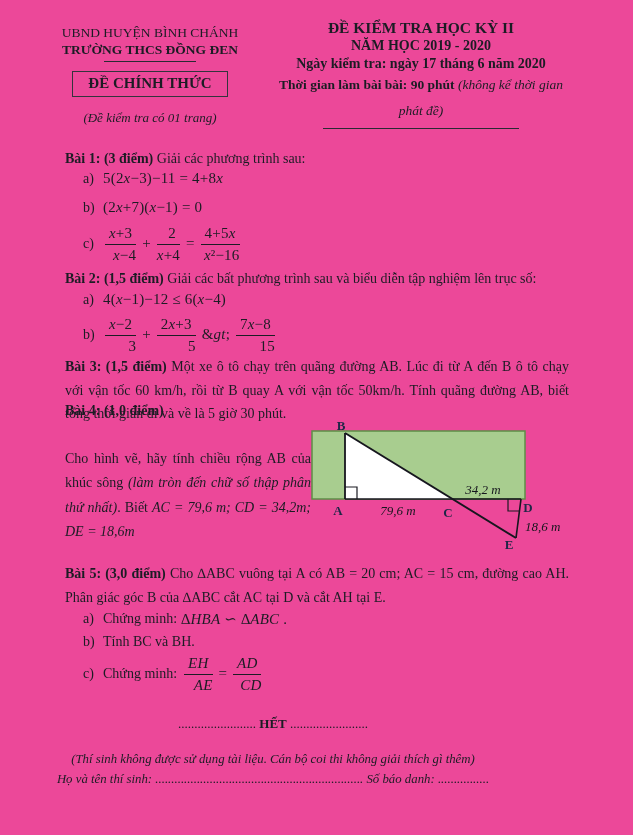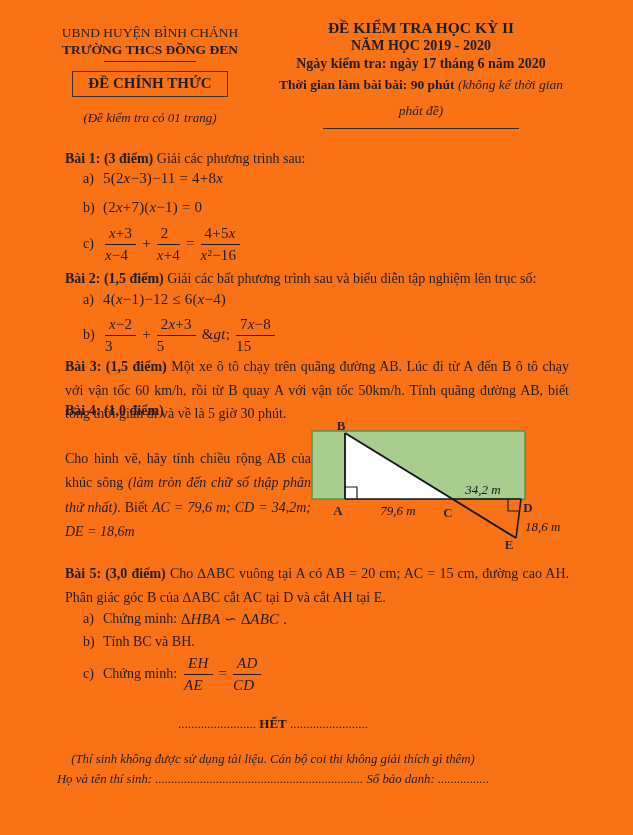--- a/index.html
+++ b/index.html
@@ -1,18 +1,18 @@
 <!DOCTYPE html>
 <html><head>
 <meta charset="utf-8">
 <style>
   html,body { margin:0; padding:0; background:#e8e8e8; }
   .page {
     position:relative; width:633px; height:835px; margin:0 auto;
-    background:#f97316; overflow:hidden;
+    background:#ec4899; overflow:hidden;
     font-family:"Liberation Serif","DejaVu Serif",serif;
     color:#1c1c24; font-size:14px;
   }
   .abs { position:absolute; }
   b, .bold { font-weight:bold; }
   i, .it { font-style:italic; }
 
   
   .hdr-left { left:50px; top:24px; width:200px; text-align:center; }
   .hl1 { font-size:13.5px; line-height:17px; }
@@ -27,21 +27,21 @@
   .hr2 { font-size:14px; line-height:17.5px; font-weight:bold; }
   .hr5 { font-size:13.5px; line-height:26px; }
   .hr-rule { width:196px; border-top:1.6px solid #2a2a33; margin:4px auto 0; }
 
   
   .para { margin:0; text-align:justify; line-height:23.6px; }
   .hline { margin:0; line-height:22px; }
   .item { display:flex; align-items:center; }
   .item .lbl { width:20px; flex:0 0 20px; }
   .math { font-size:15px; letter-spacing:0.2px; }
-  .frac { display:inline-block; vertical-align:middle; text-align:left;
+  .frac { display:inline-block; vertical-align:middle; text-align:right;
           margin:0 2px; line-height:19px; }
   .frac .num { display:block; padding:0 4px 1px; border-bottom:1.3px solid #1c1c24; }
   .frac .den { display:block; padding-top:1px; }
 
   
   .fig-label { font-weight:bold; font-size:13px; fill:#1f2747;
                font-family:"Liberation Serif","DejaVu Serif",serif; }
   .fig-measure { font-style:italic; font-size:13px; fill:#16161e;
                font-family:"Liberation Serif","DejaVu Serif",serif; }
 

